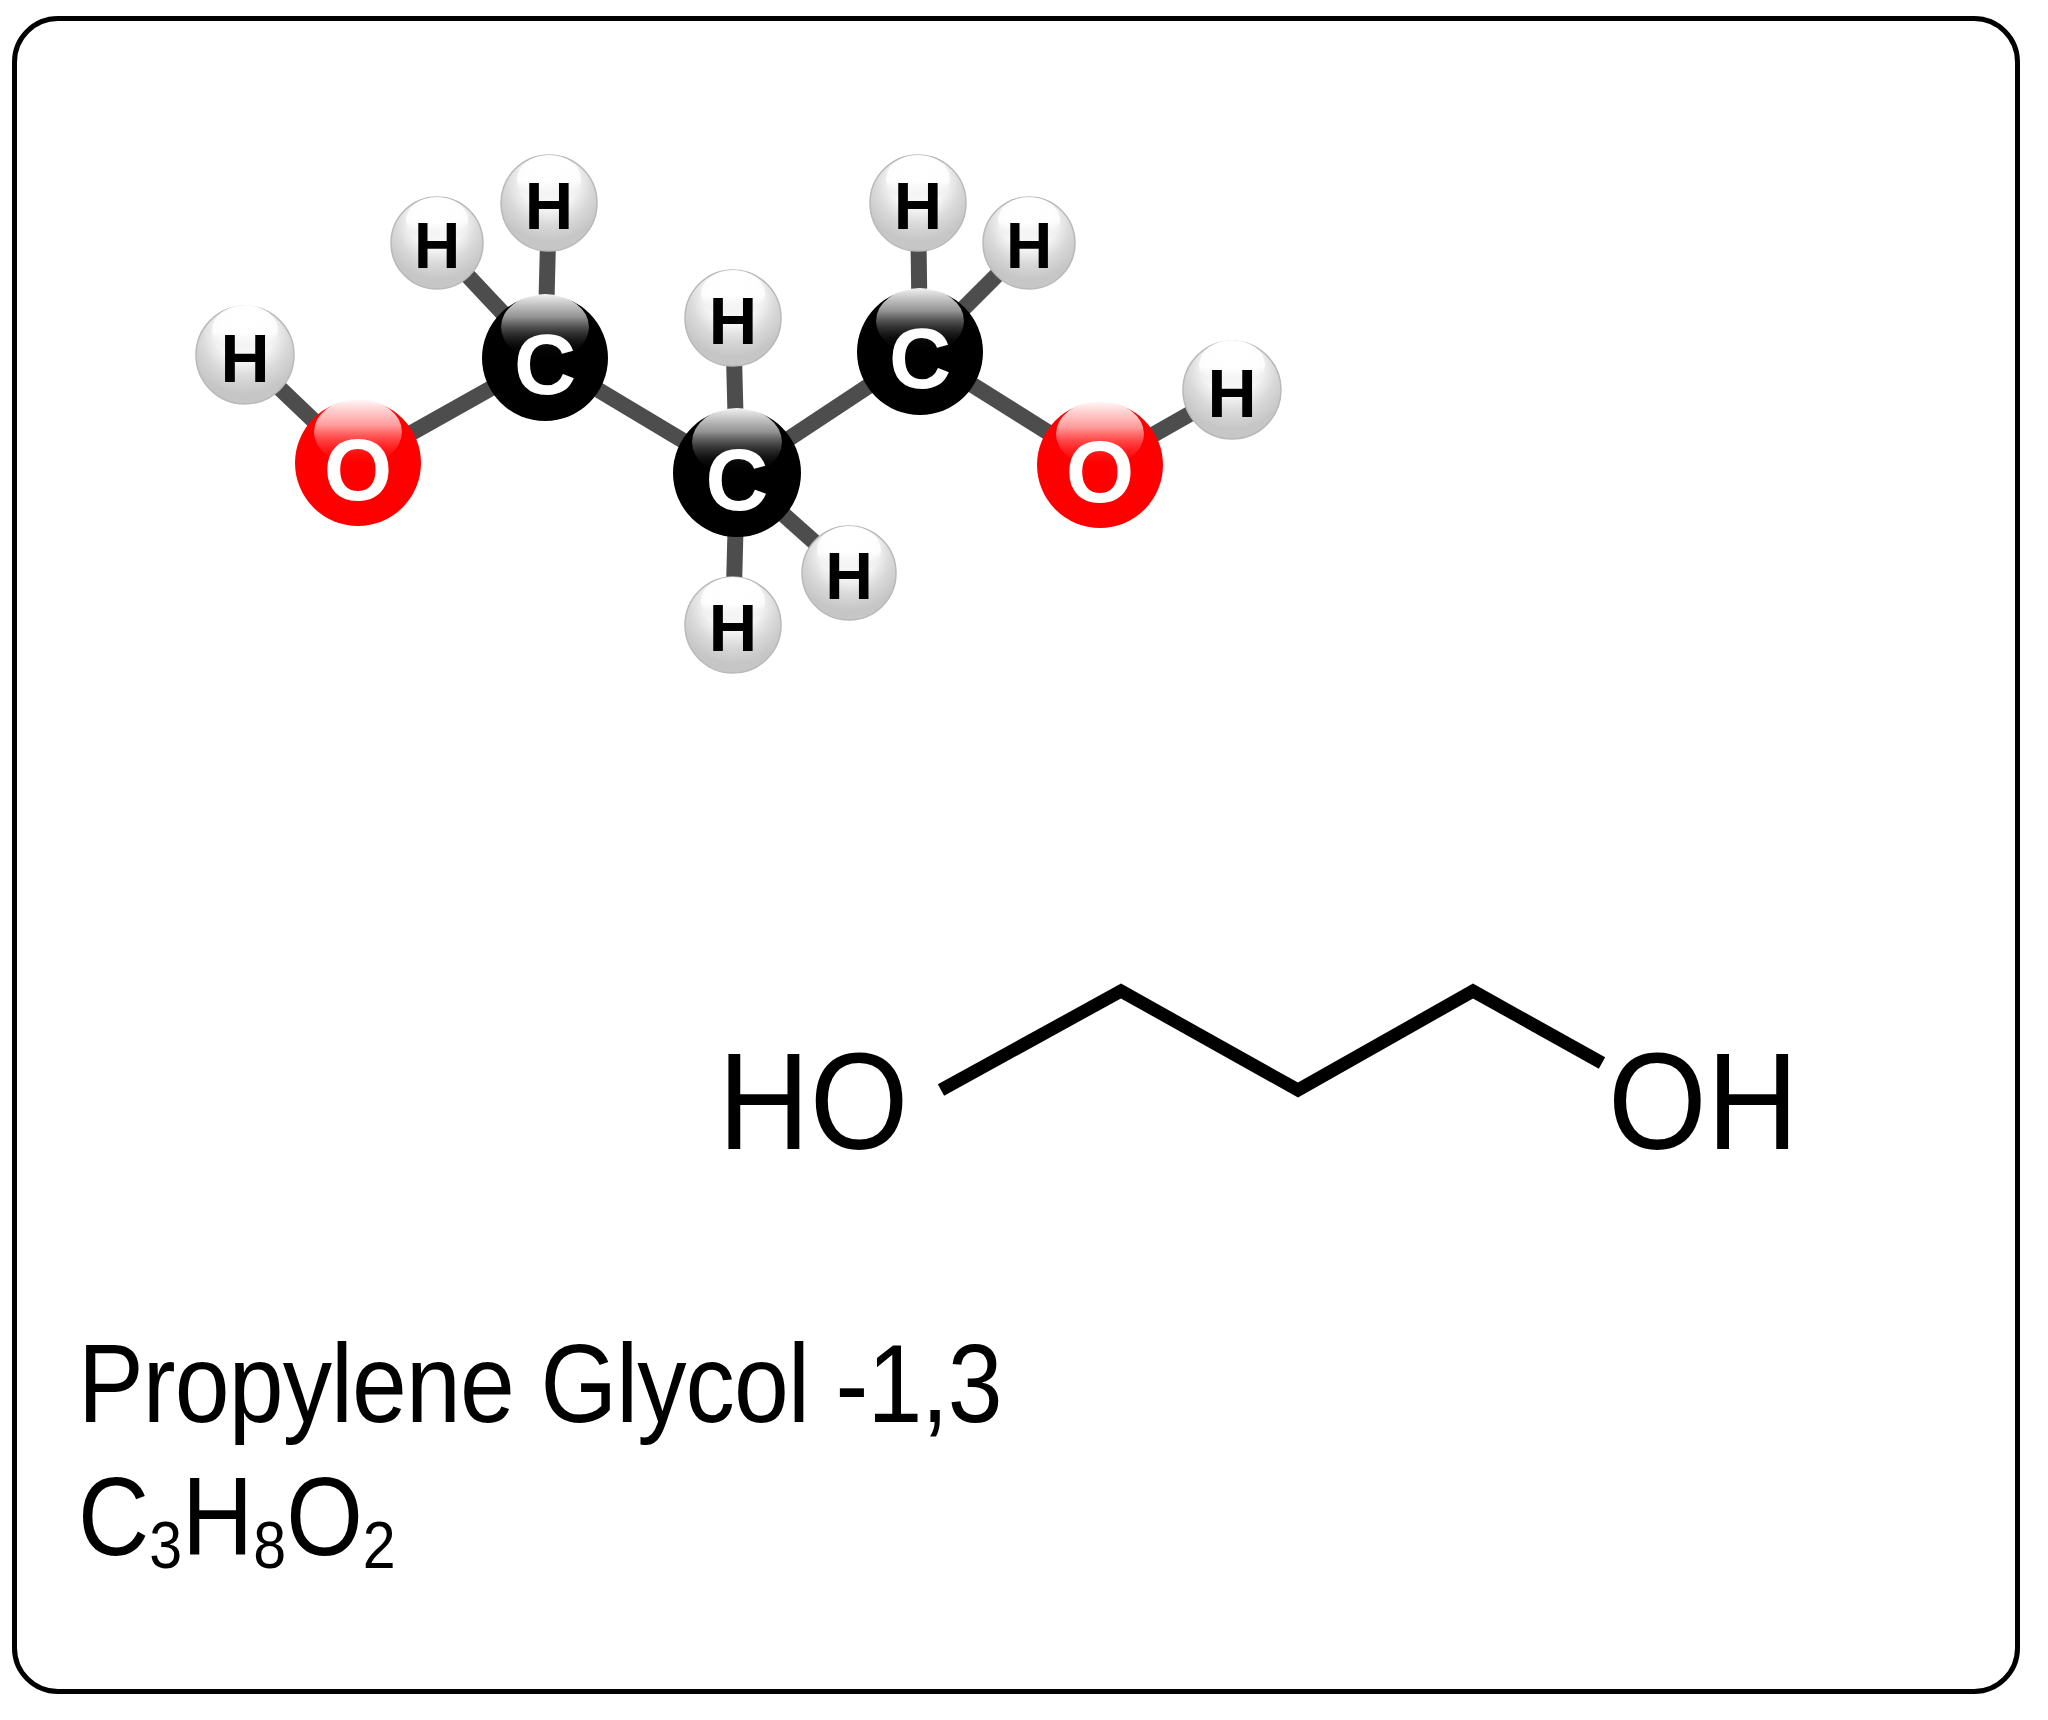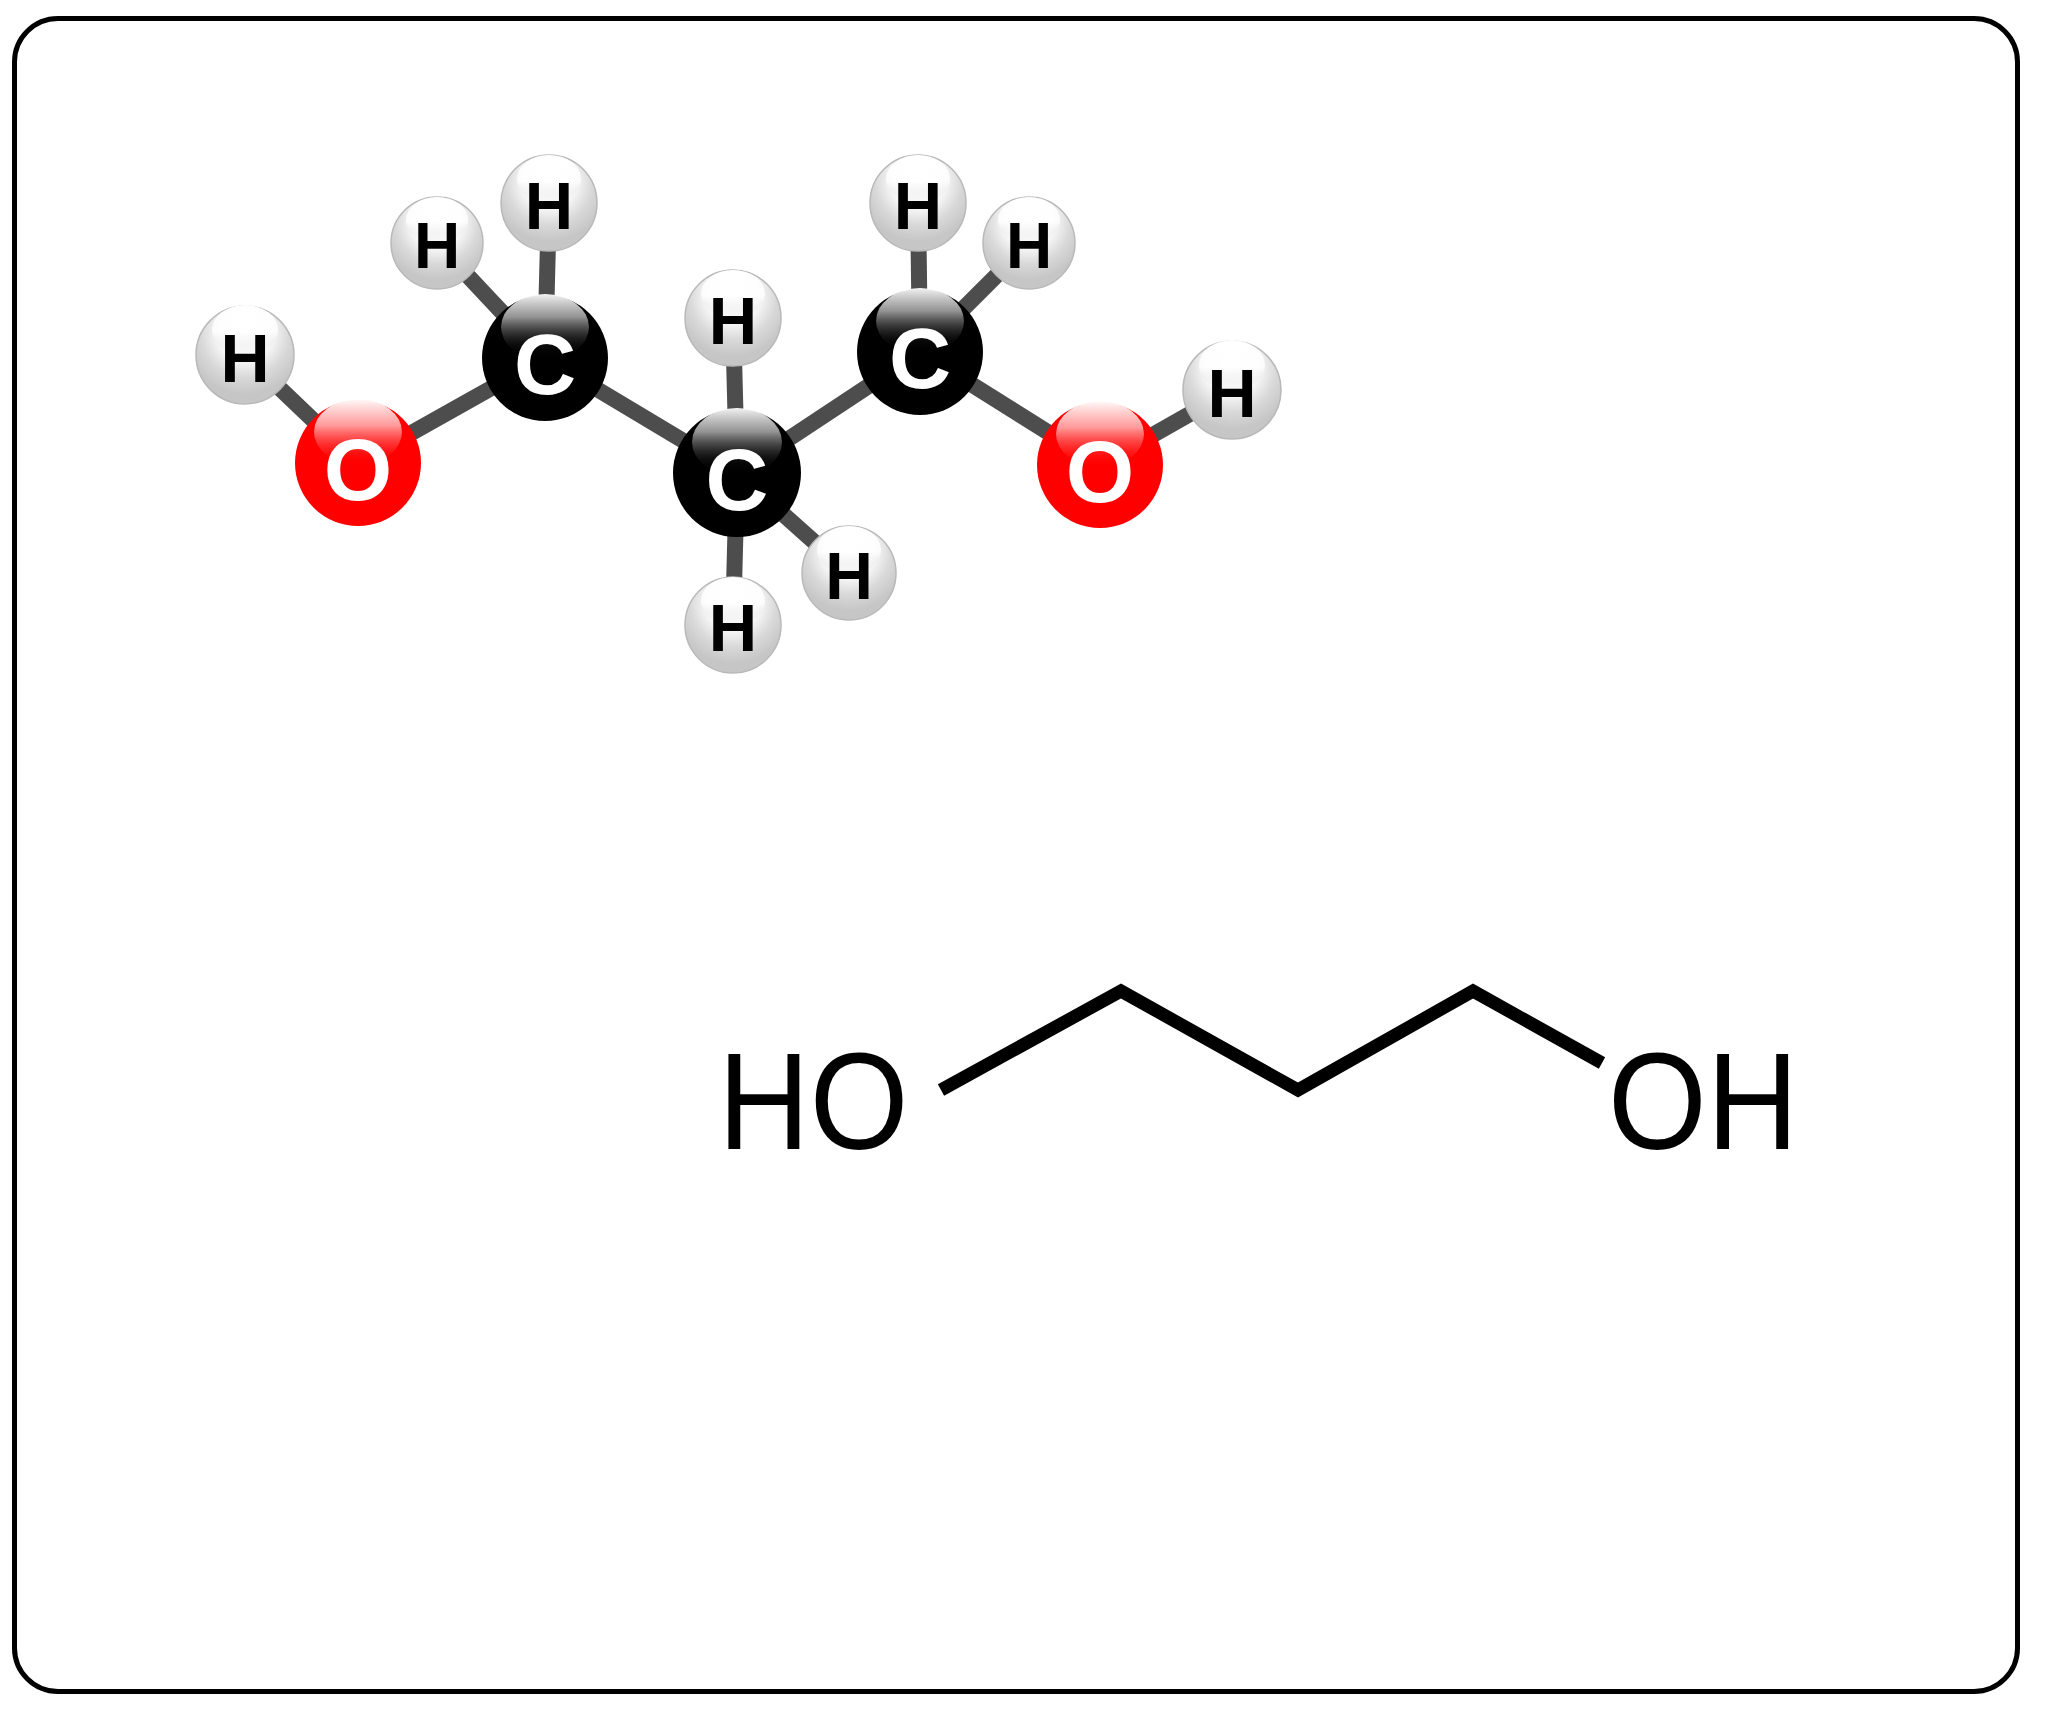--- a/index.html
+++ b/index.html
@@ -217,14 +217,20 @@
   </svg>
 
   <svg class="svg-layer" id="skeletal-svg" viewBox="0 0 2048 1720">
     <polyline points="941,1090 1121,991 1298,1090 1473,991 1602,1063" fill="none" stroke="#000000" stroke-width="13" stroke-linejoin="miter" stroke-linecap="butt"></polyline>
   </svg>
 
   <div class="skeletal-label" id="label-ho">HO</div>
 
   <div class="skeletal-label" id="label-oh">OH</div>
 
+  <div id="caption">
+    <div id="caption-name">Propylene Glycol -1,3</div>
+    <div id="caption-formula">
+      <span>C</span><sub>3</sub><span>H</span><sub>8</sub><span>O</span><sub>2</sub>
+    </div>
+  </div>
 
 </div>
 
 </body></html>

